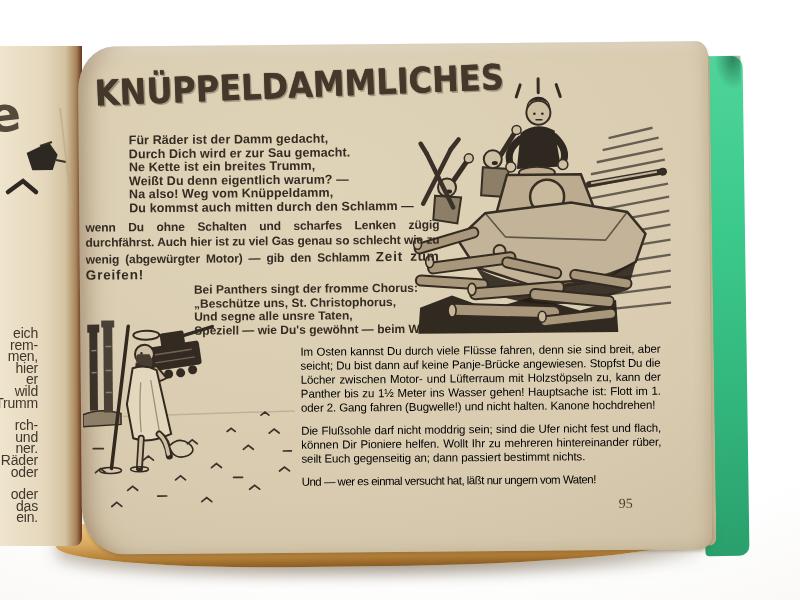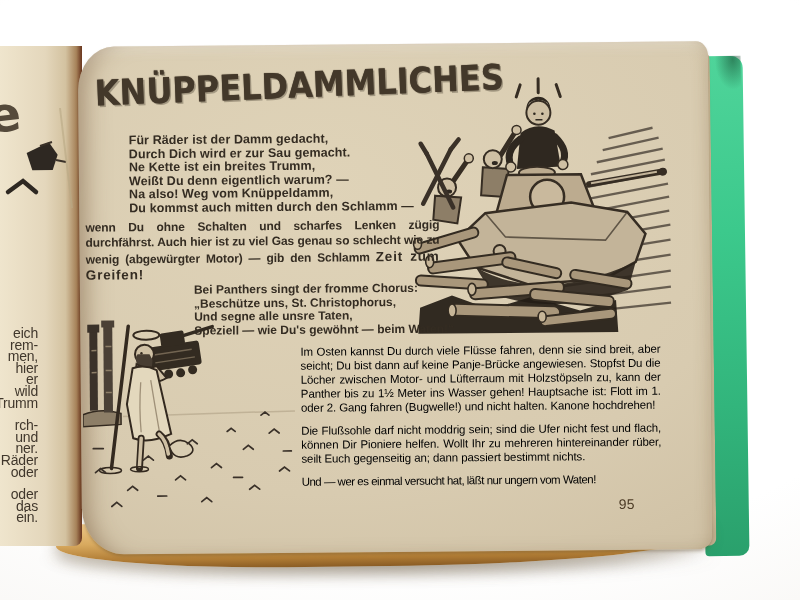--- a/index.html
+++ b/index.html
@@ -57,21 +57,21 @@
   .para{color:#342c22;font-weight:bold;margin:0;}
   .para1{position:absolute;left:6px;top:174px;width:354px;text-align:justify;
     font-size:12px;line-height:15.4px;letter-spacing:-0.1px;}
   .para1 .seg-big{font-size:13.5px;letter-spacing:0.8px;}
   .chorus{position:absolute;left:114px;top:238px;font-weight:bold;font-size:12px;
     line-height:13.5px;color:#342c22;white-space:nowrap;}
   .rightcol{position:absolute;left:220px;top:300px;width:360px;}
   .rightcol p{margin:0 0 9px 0;text-align:justify;font-size:11.5px;
     line-height:14px;letter-spacing:-0.1px;}
   .rightcol .last{white-space:nowrap;text-align:left;letter-spacing:-0.5px;}
-  .pagenum{position:absolute;left:537px;top:454px;font-family:Liberation Sans, sans-serif;
+  .pagenum{position:absolute;left:537px;top:454px;font-family:Liberation Serif, serif;
     font-size:14px;color:#4c3b26;}
   .tank-svg{position:absolute;left:330px;top:24px;width:262px;height:274px;}
   .saint-svg{position:absolute;left:2px;top:274px;width:212px;height:198px;}
   .left-art{position:absolute;left:0;top:42px;width:80px;height:150px;}
   svg{display:block;}
 </style>
 </head>
 <body>
 
 <div class="photo">

